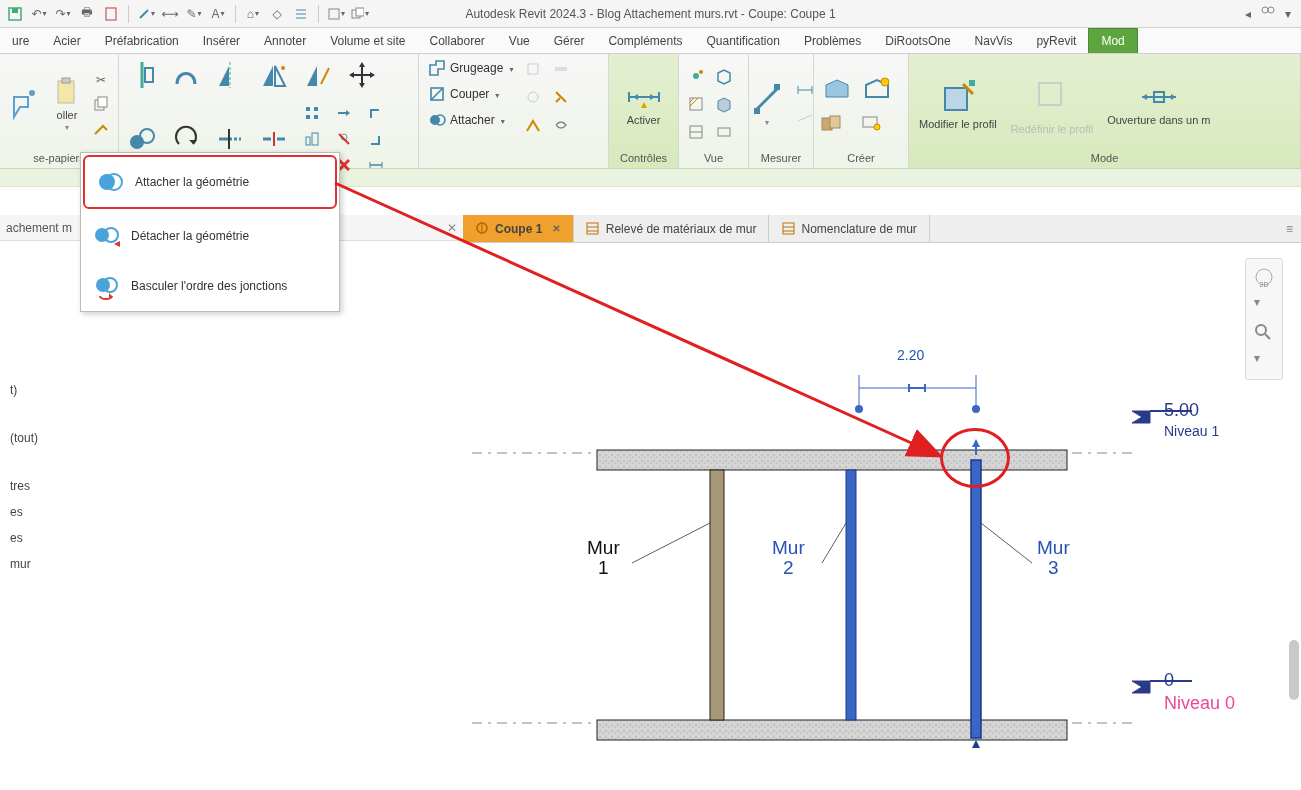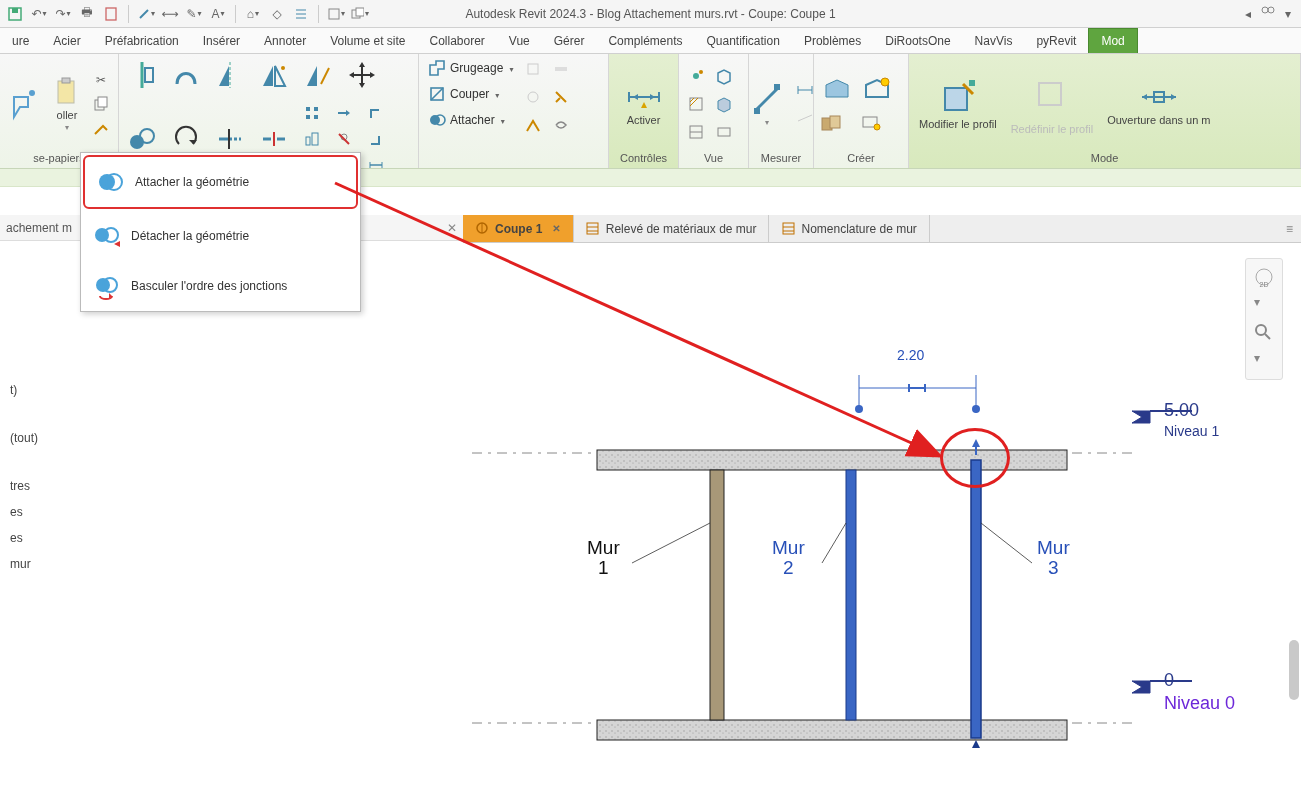--- a/index.html
+++ b/index.html
@@ -37,21 +37,21 @@
   
   .greenbar { height: 18px; background: #eaf3df; border-bottom: 1px solid #d9e6c9; }
 
   
   .leftpane { position: absolute; left: 0; top: 215px; width: 463px; height: 575px; background: #fff; }
   .leftpane .paneheader { height: 26px; background: #f5f5f5; border-bottom: 1px solid #ddd; display: flex; align-items: center; padding: 0 6px; color: #555; }
   .leftpane .paneheader .close { margin-left: auto; color: #888; }
   .leftpane .body { padding: 6px 10px; color: #444; line-height: 26px; }
 
   
-  .dropdown { position: absolute; left: 80px; top: 152px; width: 281px; background: #fff; border: 1px solid #bbb; box-shadow: 2px 2px 6px rgba(0,0,0,0.2); z-index: 50; }
+  .dropdown { position: absolute; left: 80px; top: 152px; width: 260px; background: #fff; border: 1px solid #bbb; box-shadow: 2px 2px 6px rgba(0,0,0,0.2); z-index: 50; }
   .dropdown .ditem { display: flex; align-items: center; gap: 10px; padding: 10px 10px; }
   .dropdown .ditem.sel { border: 2px solid #e03030; border-radius: 6px; margin: 2px; }
   .dropdown .dicon { width: 30px; height: 30px; display: flex; align-items: center; justify-content: center; }
 
   
   .viewtabs { position: absolute; left: 463px; top: 215px; right: 0; height: 28px; background: #eee; display: flex; align-items: stretch; border-bottom: 1px solid #ccc; }
   .vtab { display: flex; align-items: center; gap: 6px; padding: 0 12px; border-right: 1px solid #ccc; font-size: 12px; color: #444; }
   .vtab.active { background: #f0a02c; font-weight: bold; }
   .vtab .x { font-size: 10px; color: #666; margin-left: 4px; }
   .vtab .vicon { width: 14px; height: 14px; display:flex; align-items:center; justify-content:center; }
@@ -696,21 +696,21 @@
     <div>2</div>
   </div>
   <div style="position:absolute;left:565px;top:295px;color:#2850b8;font-size:19px;text-align:center;line-height:20px">
     <div>Mur</div>
     <div>3</div>
   </div>
 
   <div style="position:absolute;left:692px;top:157px;color:#2a3a8a;font-size:18px">5.00</div>
   <div style="position:absolute;left:692px;top:180px;color:#2a3a8a;font-size:14px">Niveau 1</div>
   <div style="position:absolute;left:692px;top:427px;color:#2a3a8a;font-size:18px">0</div>
-  <div style="position:absolute;left:692px;top:450px;color:#6d28d9;font-size:18px">Niveau 0</div>
+  <div style="position:absolute;left:692px;top:450px;color:#ec4899;font-size:18px">Niveau 0</div>
 </div>
 
 <div class="navcube">
   <span class="nicon"><svg width="20" height="20">
         <circle cx="10" cy="10" r="8" fill="none" stroke="#aaa"></circle>
         <text x="10" y="20" font-size="7" fill="#888" text-anchor="middle">2D</text>
       </svg></span>
   <span class="nicon">▾</span>
   <span class="nicon"><svg width="18" height="18">
         <circle cx="7" cy="7" r="5" fill="none" stroke="#888" stroke-width="2"></circle>

